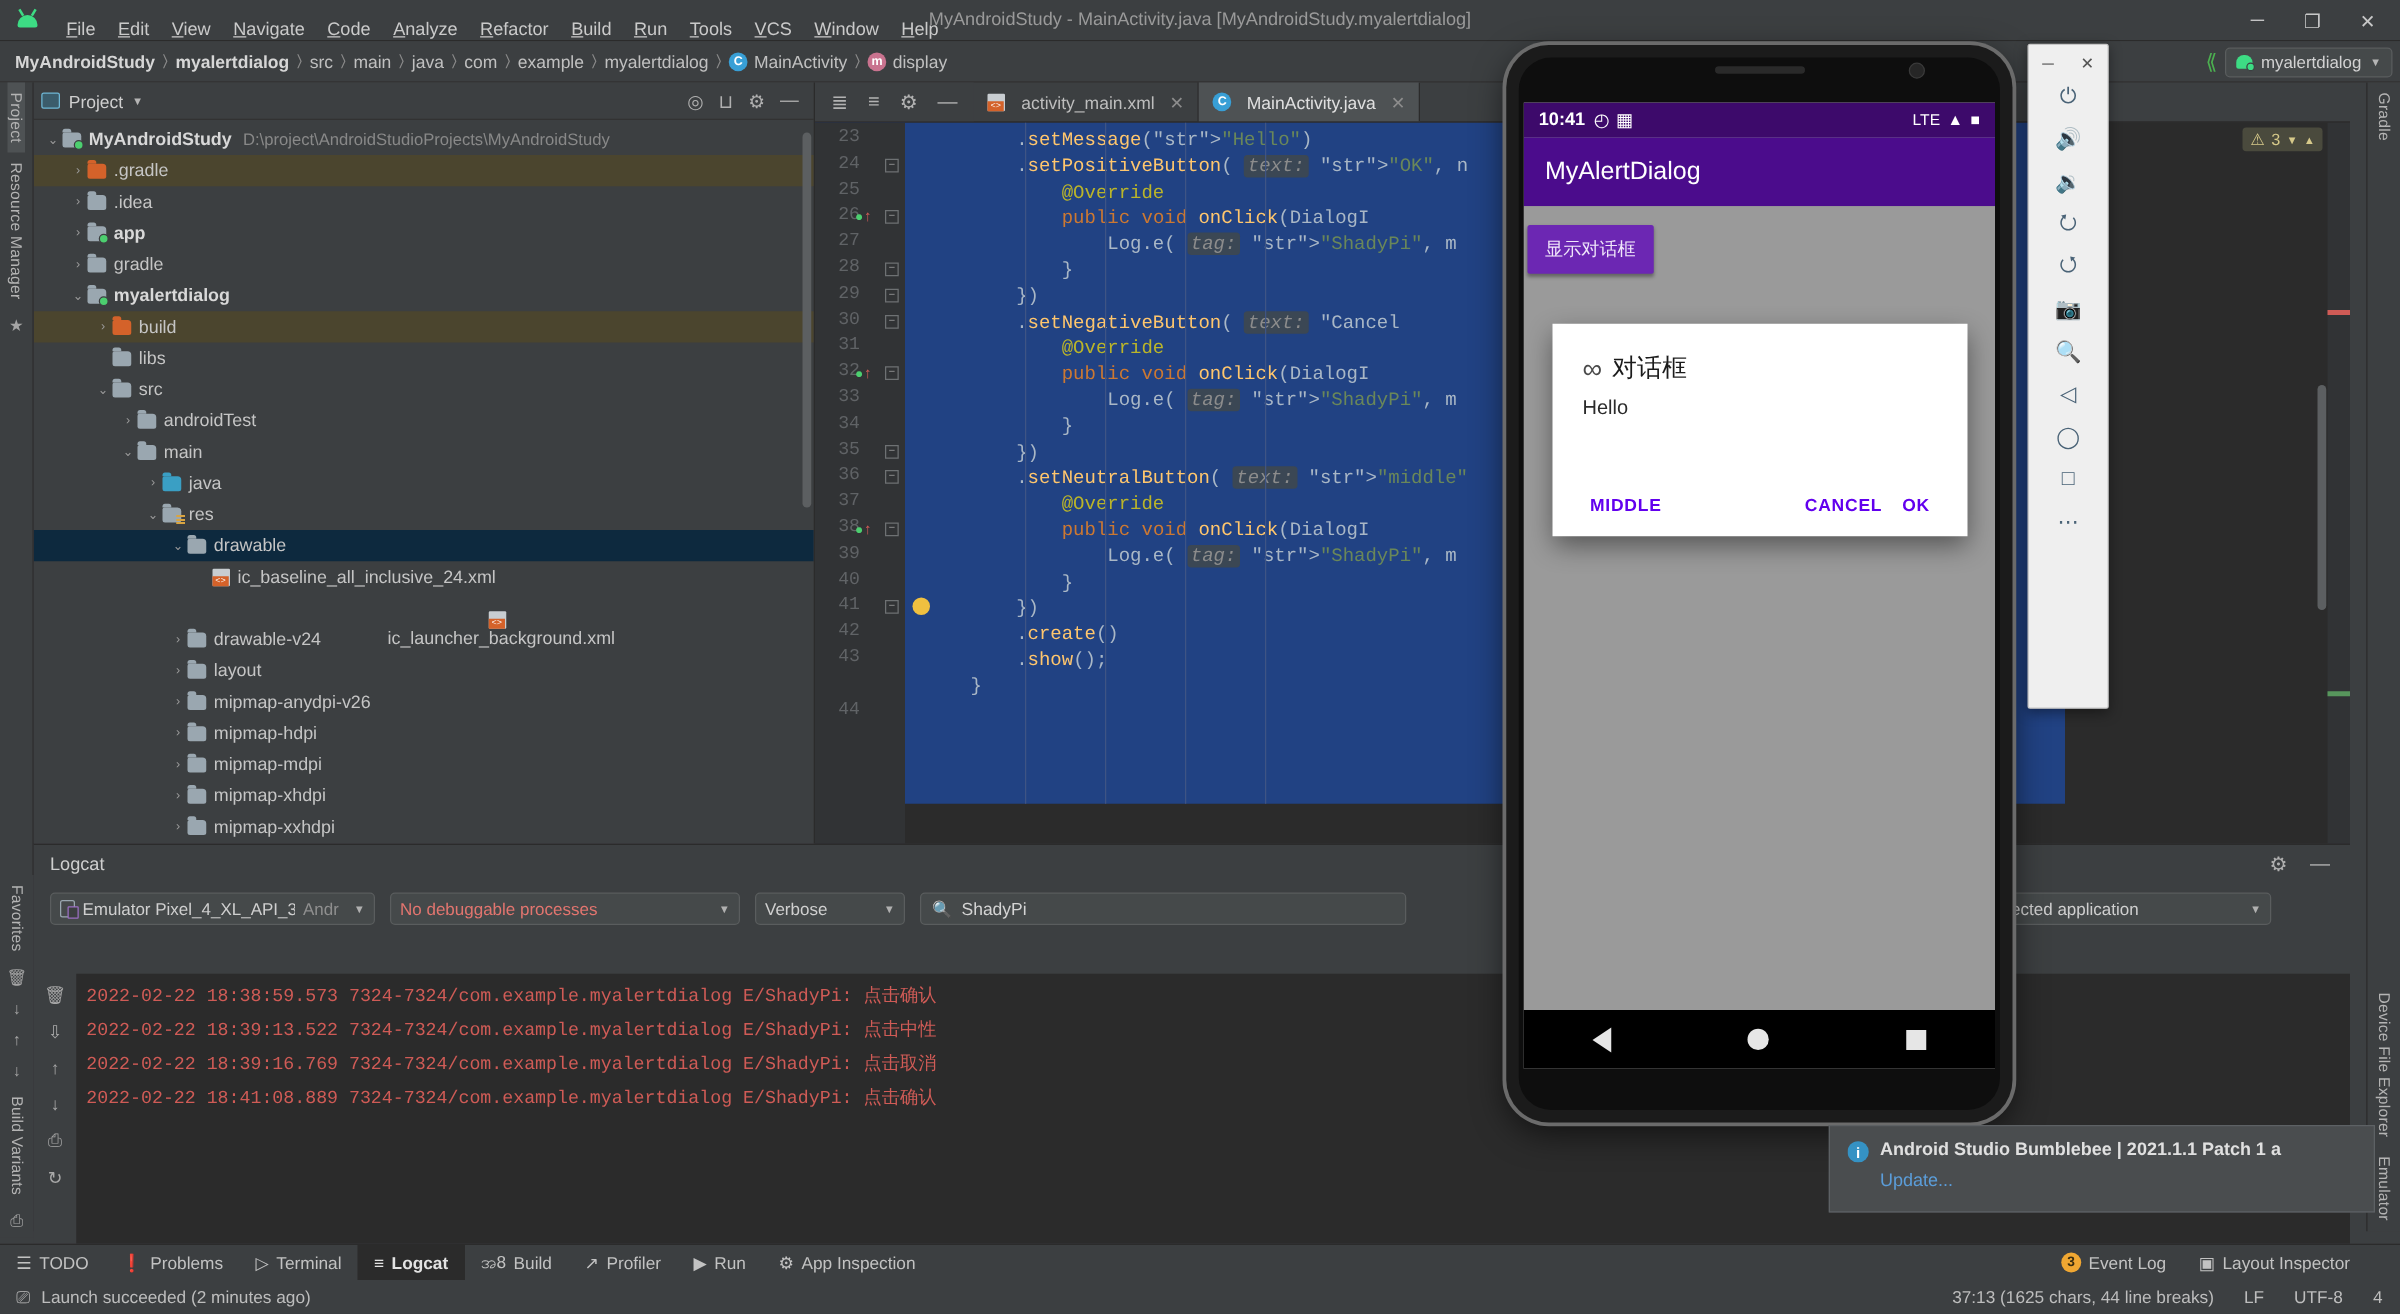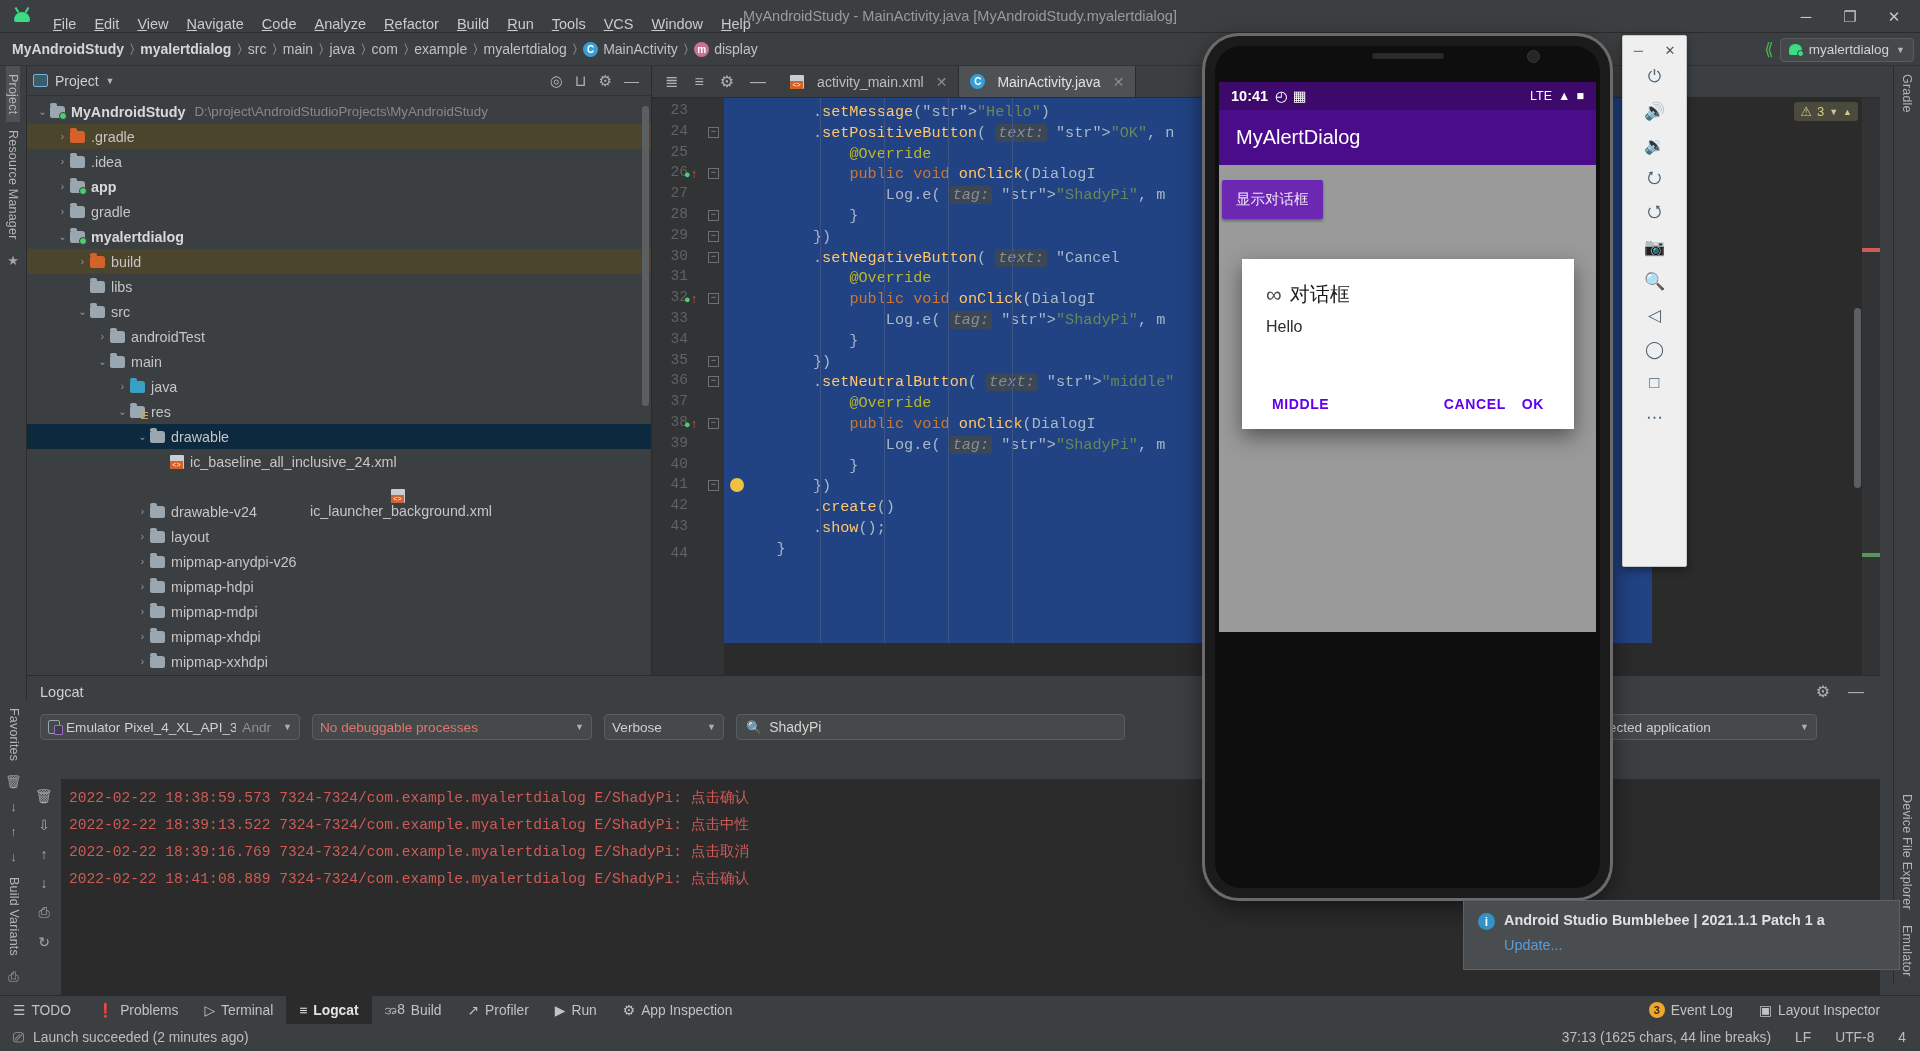--- a/index.html
+++ b/index.html
@@ -232,21 +232,21 @@
     border-radius:34px; background:#1b1b1b;
     box-shadow:0 0 0 3px #6b6b6b, 0 8px 26px rgba(0,0,0,0.6);
   }
   .emu-bezel{position:absolute;inset:10px;border-radius:26px;background:#0e0e0e;}
   .emu-notch{
     position:absolute;left:50%;transform:translateX(-50%);top:17px;width:72px;height:6px;
     background:#2a2a2a;border-radius:4px;
   }
   .emu-cam{position:absolute;right:70px;top:14px;width:13px;height:13px;border-radius:50%;background:#262626;border:1px solid #3a3a3a;}
   .emu-screen{
-    position:absolute;left:14px;top:46px;width:377px;height:550px;background:#9a9a9a;overflow:hidden;
+    position:absolute;left:14px;top:46px;width:377px;height:773px;background:#9a9a9a;overflow:hidden;
   }
   .emu-status{
     height:28px;background:#3d0a6b;display:flex;align-items:center;color:#fff;font-size:14.5px;
     padding:0 12px;
   }
   .emu-status .t{font-weight:bold;}
   .emu-status .r{margin-left:auto;display:flex;align-items:center;gap:6px;font-size:12.5px;}
   .emu-appbar{height:55px;background:#4b0c8c;display:flex;align-items:center;padding:0 17px;color:#fff;font-size:20px;}
   .emu-content{position:relative;height:643px;background:#9a9a9a;}
   .emu-btn{
@@ -563,21 +563,21 @@
           <div class="gln" style="top: 295.2px;">37</div>
           <div class="gln" style="top: 316px;">38</div>
           <div class="fold" style="top: 320px;">−</div>
           <div class="gmark" style="top: 318px; left: 32px;"><span style="color:#4ccf6f;font-size:11px;">●</span><span style="color:#cf5b56;font-size:12px;">↑</span></div>
           <div class="gln" style="top: 336.8px;">39</div>
           <div class="gln" style="top: 357.6px;">40</div>
           <div class="gln" style="top: 378.4px;">41</div>
           <div class="fold" style="top: 382.4px;">−</div>
           <div class="gln" style="top: 399.2px;">42</div>
           <div class="gln" style="top: 420px;">43</div>
-          <div class="gln" style="top: 447px;">44</div>
+          <div class="gln" style="top: 462px;">44</div>
         </div>
       <div class="codepane" id="codepane"><div class="codeline" style="position: absolute; top: 4px; left: 0px;">        .<span class="mth">setMessage</span>(<span class="&lt;span">"str"</span>&gt;<span class="str">"Hello"</span>)</div><div class="codeline" style="position: absolute; top: 24.8px; left: 0px;">        .<span class="mth">setPositiveButton</span>( <span class="hint">text:</span> <span class="&lt;span">"str"</span>&gt;<span class="str">"OK"</span>, n</div><div class="codeline" style="position: absolute; top: 45.6px; left: 0px;">            <span class="ann">@Override</span></div><div class="codeline" style="position: absolute; top: 66.4px; left: 0px;">            <span class="kw">public</span> <span class="kw">void</span> <span class="mth">onClick</span>(DialogI</div><div class="codeline" style="position: absolute; top: 87.2px; left: 0px;">                Log.e( <span class="hint">tag:</span> <span class="&lt;span">"str"</span>&gt;<span class="str">"ShadyPi"</span>, m</div><div class="codeline" style="position: absolute; top: 108px; left: 0px;">            }</div><div class="codeline" style="position: absolute; top: 128.8px; left: 0px;">        })</div><div class="codeline" style="position: absolute; top: 149.6px; left: 0px;">        .<span class="mth">setNegativeButton</span>( <span class="hint">text:</span> "Cancel</div><div class="codeline" style="position: absolute; top: 170.4px; left: 0px;">            <span class="ann">@Override</span></div><div class="codeline" style="position: absolute; top: 191.2px; left: 0px;">            <span class="kw">public</span> <span class="kw">void</span> <span class="mth">onClick</span>(DialogI</div><div class="codeline" style="position: absolute; top: 212px; left: 0px;">                Log.e( <span class="hint">tag:</span> <span class="&lt;span">"str"</span>&gt;<span class="str">"ShadyPi"</span>, m</div><div class="codeline" style="position: absolute; top: 232.8px; left: 0px;">            }</div><div class="codeline" style="position: absolute; top: 253.6px; left: 0px;">        })</div><div class="codeline" style="position: absolute; top: 274.4px; left: 0px;">        .<span class="mth">setNeutralButton</span>( <span class="hint">text:</span> <span class="&lt;span">"str"</span>&gt;<span class="str">"middle"</span></div><div class="codeline" style="position: absolute; top: 295.2px; left: 0px;">            <span class="ann">@Override</span></div><div class="codeline" style="position: absolute; top: 316px; left: 0px;">            <span class="kw">public</span> <span class="kw">void</span> <span class="mth">onClick</span>(DialogI</div><div class="codeline" style="position: absolute; top: 336.8px; left: 0px;">                Log.e( <span class="hint">tag:</span> <span class="&lt;span">"str"</span>&gt;<span class="str">"ShadyPi"</span>, m</div><div class="codeline" style="position: absolute; top: 357.6px; left: 0px;">            }</div><div class="codeline" style="position: absolute; top: 378.4px; left: 0px;">        })</div><div class="codeline" style="position: absolute; top: 399.2px; left: 0px;">        .<span class="mth">create</span>()</div><div class="codeline" style="position: absolute; top: 420px; left: 0px;">        .<span class="mth">show</span>();</div><div class="codeline" style="position: absolute; top: 440.8px; left: 0px;">    }</div><div style="position: absolute; top: 0px; left: 96px; width: 1px; height: 545px; background: rgb(63, 84, 132);"></div><div style="position: absolute; top: 0px; left: 160px; width: 1px; height: 545px; background: rgb(63, 84, 132);"></div><div style="position: absolute; top: 0px; left: 224px; width: 1px; height: 545px; background: rgb(63, 84, 132);"></div><div style="position: absolute; top: 0px; left: 288px; width: 1px; height: 545px; background: rgb(63, 84, 132);"></div></div>
       <div class="bulb" style="top:380px;"></div>
       <div class="err-gutter">
         <div class="redmark" style="top:150px;"></div>
         <div class="greenmark" style="top:455px;"></div>
       </div>
       <div class="scroll-v"></div>
       <div class="warnchip">
         <span>⚠</span>

